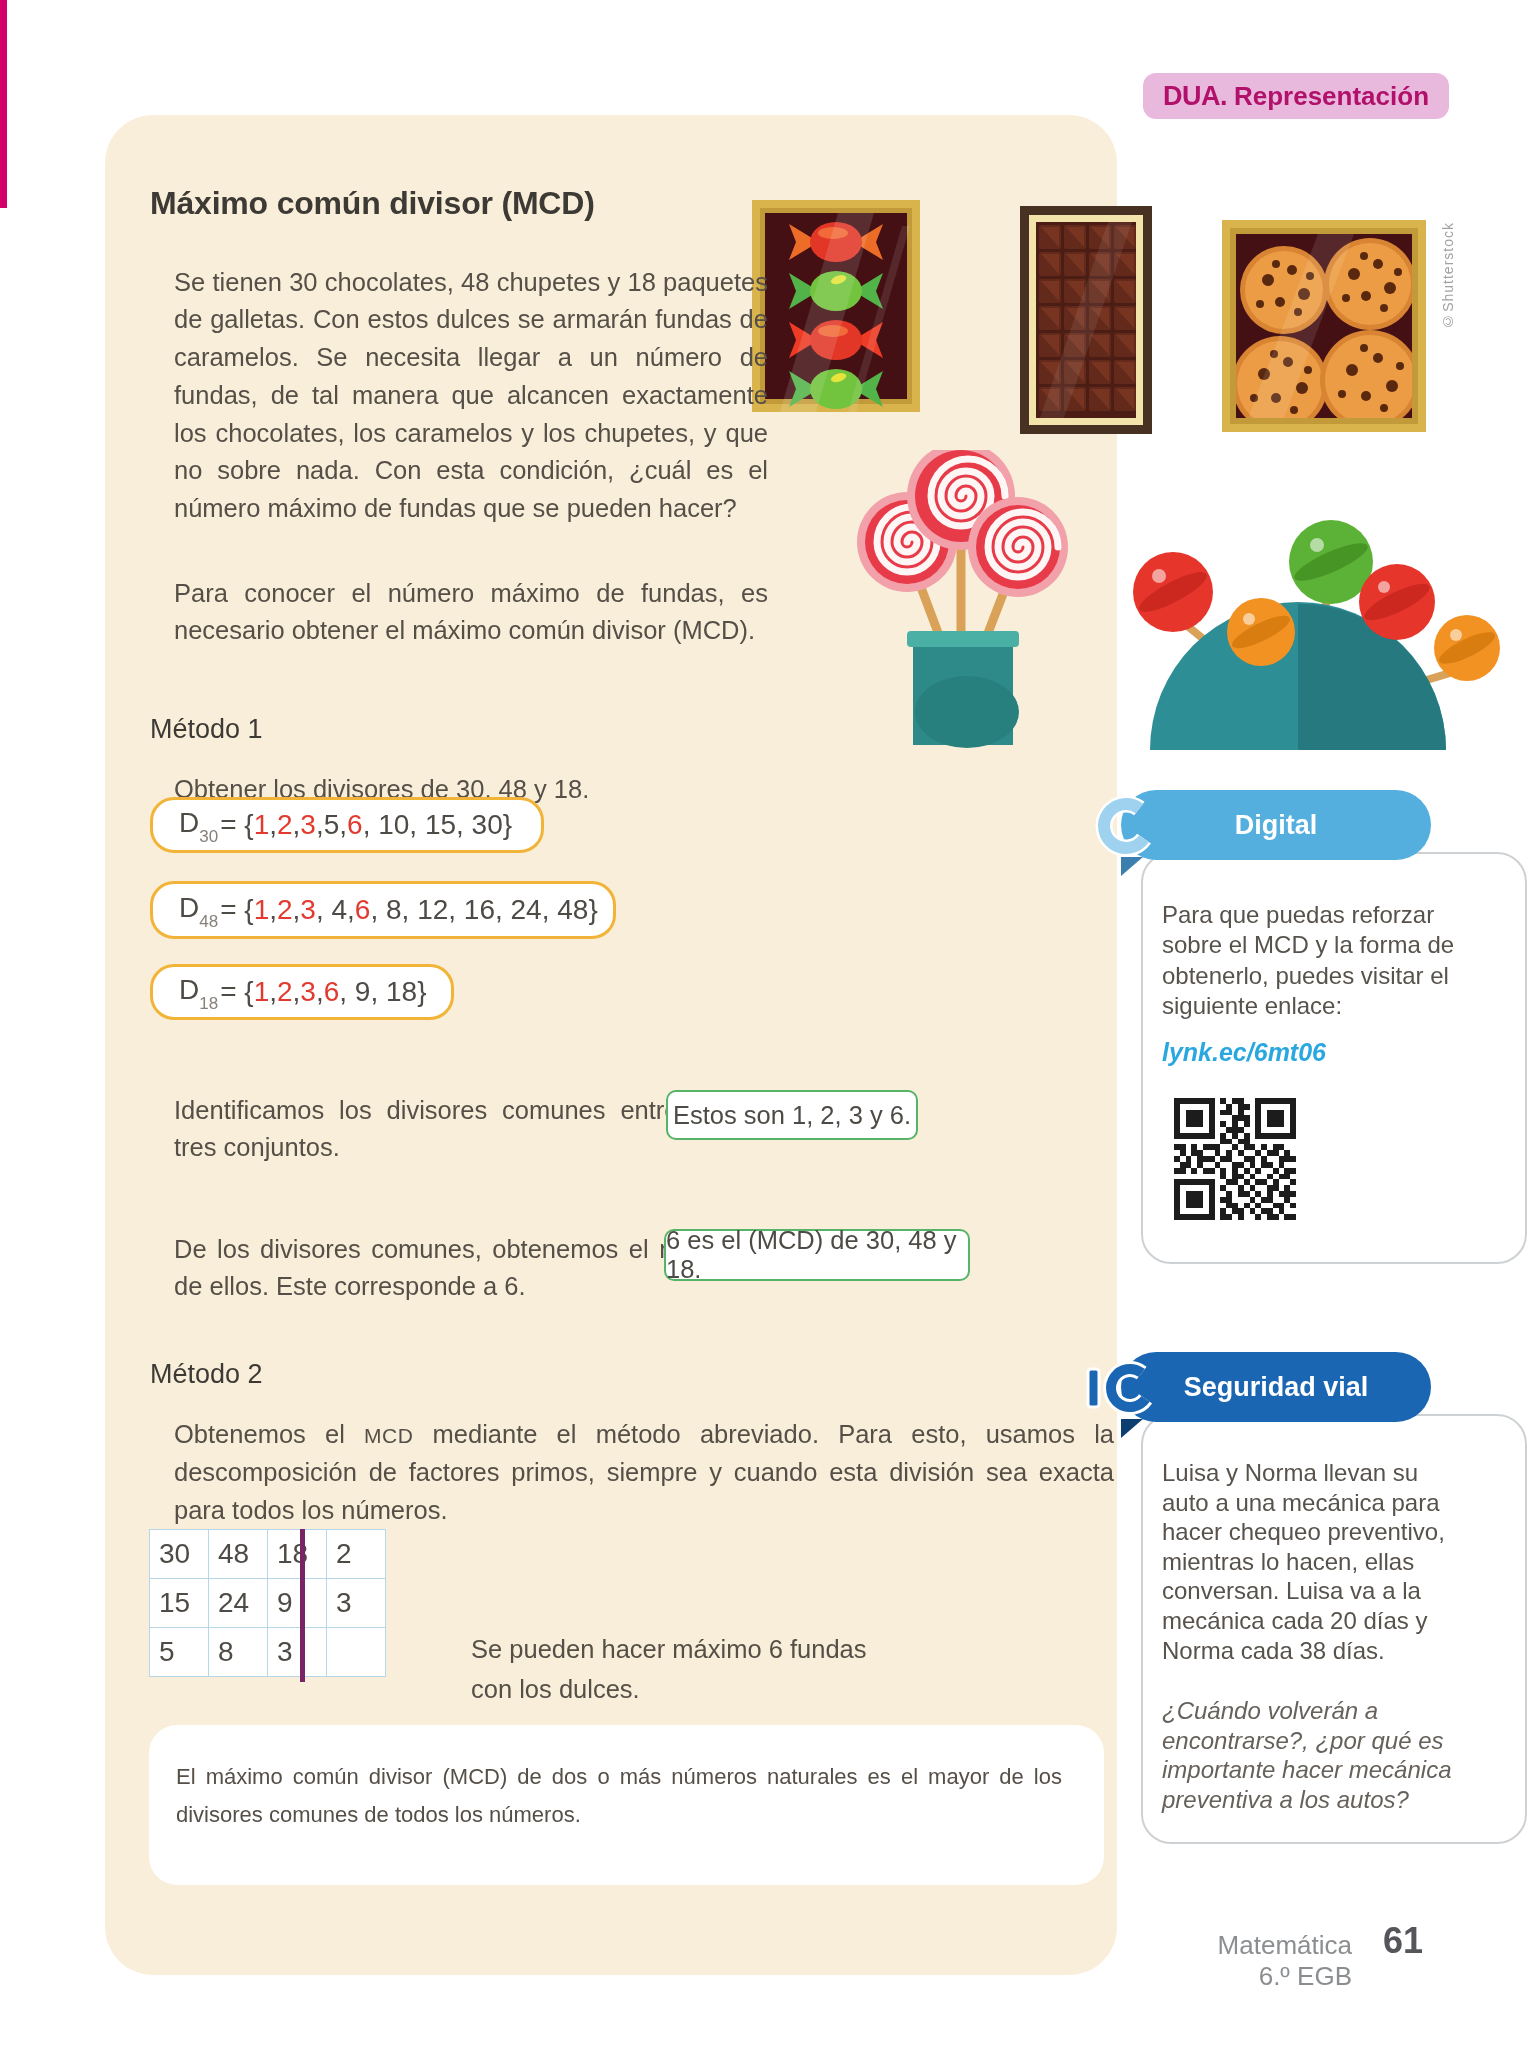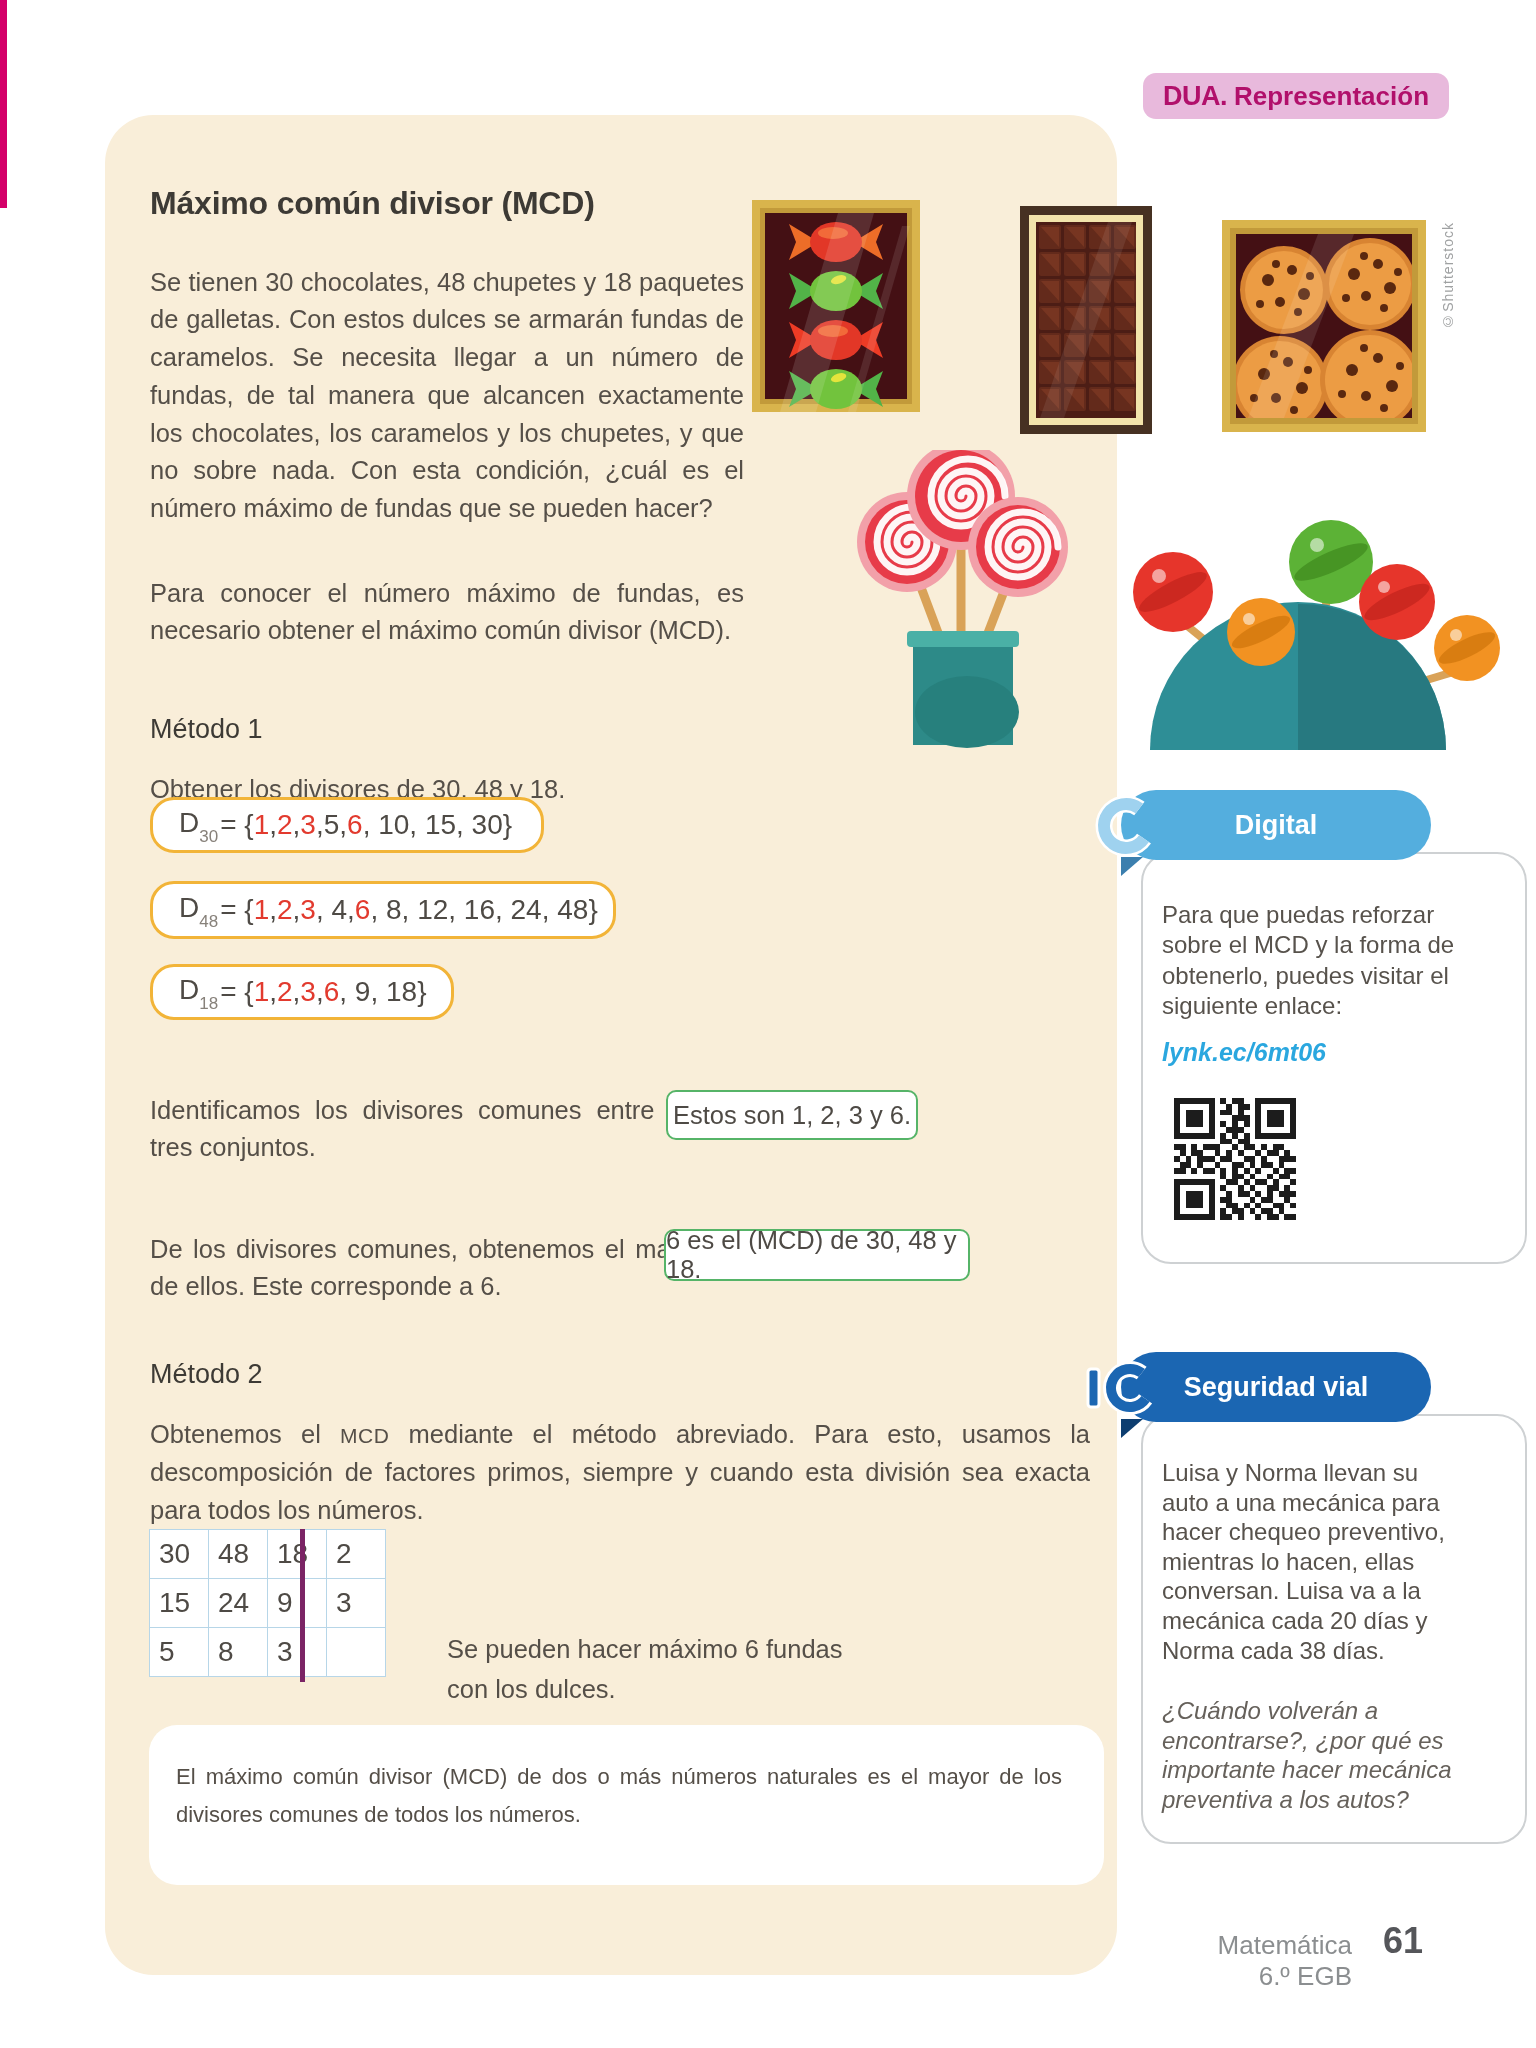--- a/index.html
+++ b/index.html
@@ -15,21 +15,21 @@
   .dua{left:1143px;top:73px;width:306px;height:46px;background:#e8b9dc;border-radius:13px;
        display:flex;align-items:center;justify-content:center;gap:7px;}
   .dua .b{font-weight:bold;color:#b1106b;font-size:27px;letter-spacing:-0.5px;text-align:right;}
   .dua .r{color:#b1106b;font-size:26px;font-weight:600;}
 
   .credit{left:1440px;top:222px;writing-mode:vertical-rl;transform:rotate(180deg);
           font-size:14px;color:#9fa1a2;letter-spacing:1px;}
 
   
   .title{left:150px;top:164px;font-size:32px;font-weight:bold;color:#3d3a35;letter-spacing:-0.2px;text-align:center;}
-  .para{color:#554f48;font-size:25.5px;line-height:37.8px;text-align:justify;}
+  .para{color:#554f48;font-size:25.5px;line-height:37.8px;text-align:justify;margin-left:24px;}
   .p1{left:150px;top:238px;width:594px;}
   .p2{left:150px;top:549px;width:594px;}
   .mhead{font-size:27px;font-weight:normal;color:#3d3a35;}
   .h-m1{left:150px;top:692px;}
   .lead1{left:150px;top:745px;width:600px;text-align:left;}
   .h-m2{left:150px;top:1337px;}
   .lead2{left:150px;top:1390px;width:940px;}
   .sc{font-size:21px;letter-spacing:0.5px;}
 
   

